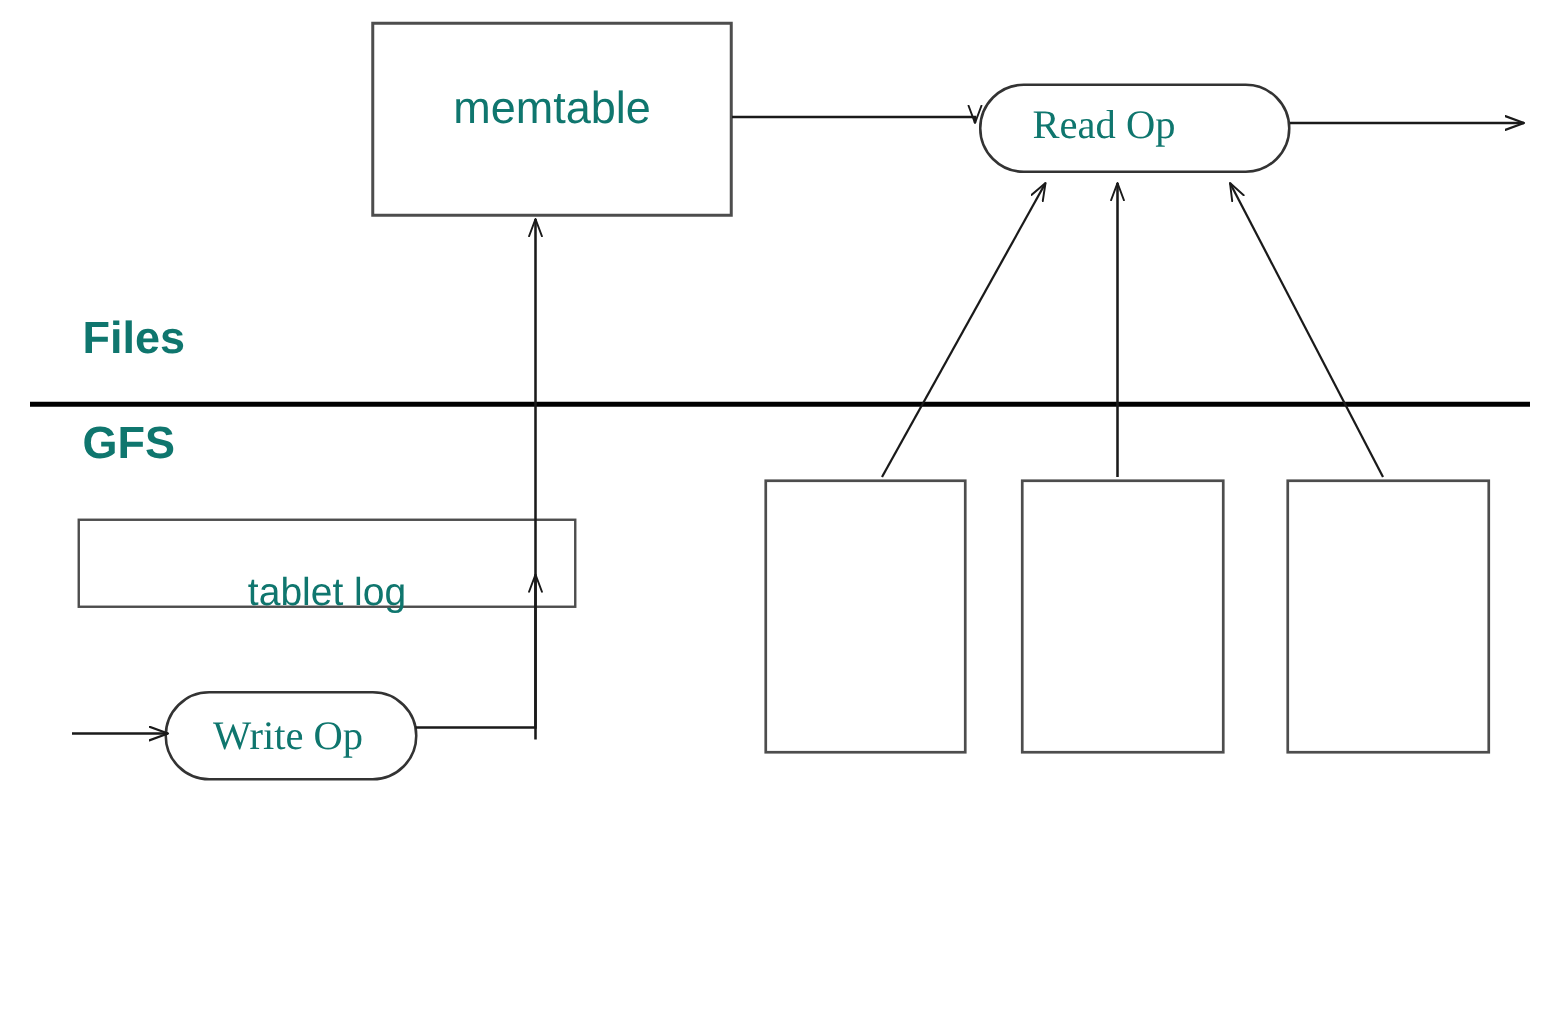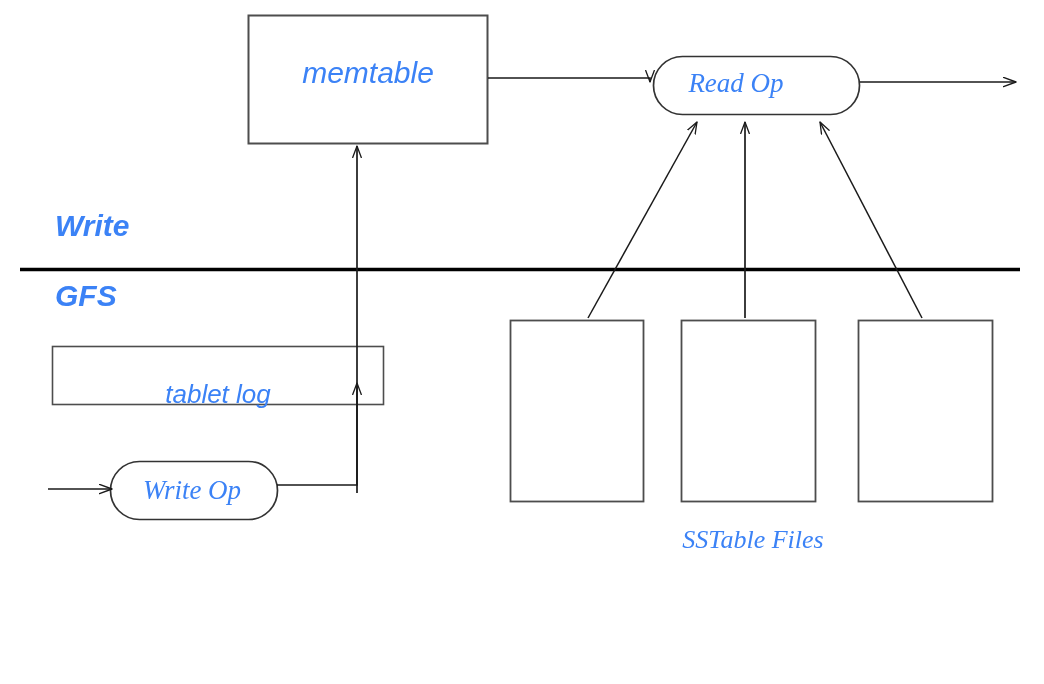--- a/index.html
+++ b/index.html
@@ -20,23 +20,22 @@
     position: absolute;
     left: 0;
     top: 0;
     width: 1044px;
     height: 684px;
   }
   .node-label {
     position: absolute;
     text-align: center;
     white-space: nowrap;
-    color: #3b82f6;
+    color: #0f766e;
     line-height: 1;
-    font-style: italic;
   }
   .sans-label {
     font-family: "Liberation Sans", sans-serif;
     font-weight: normal;
   }
   .serif-label {
     font-family: "Liberation Serif", serif;
     font-weight: normal;
   }
   .bold-sans {
@@ -155,20 +154,19 @@
   </svg>
 
   <div class="node-label sans-label" id="memtable-label">memtable</div>
 
   <div class="node-label serif-label" id="readop-label">Read Op</div>
 
   <div class="node-label sans-label" id="tabletlog-label">tablet log</div>
 
   <div class="node-label serif-label" id="writeop-label">Write Op</div>
 
-  <div class="node-label bold-sans" id="memory-label">Write</div>
+  <div class="node-label bold-sans" id="memory-label">Files</div>
 
   <div class="node-label bold-sans" id="gfs-label">GFS</div>
 
-  <div class="node-label serif-label" id="sstable-caption">SSTable Files</div>
 
 
 </div>
 
 </body></html>

